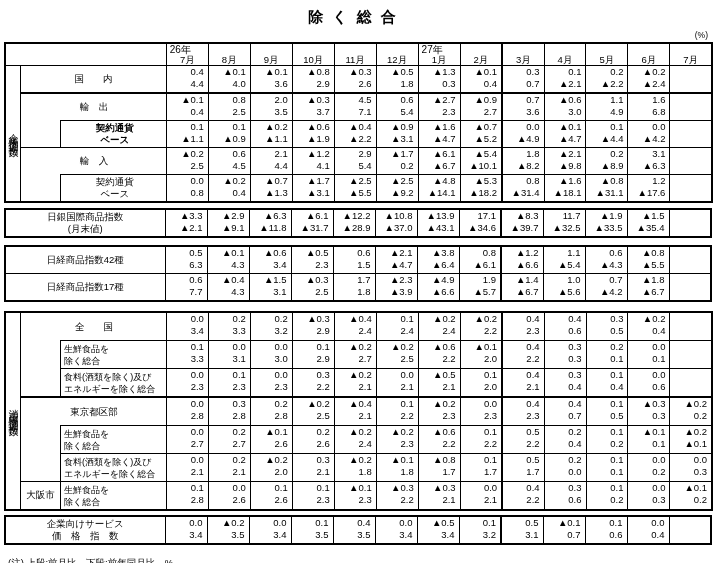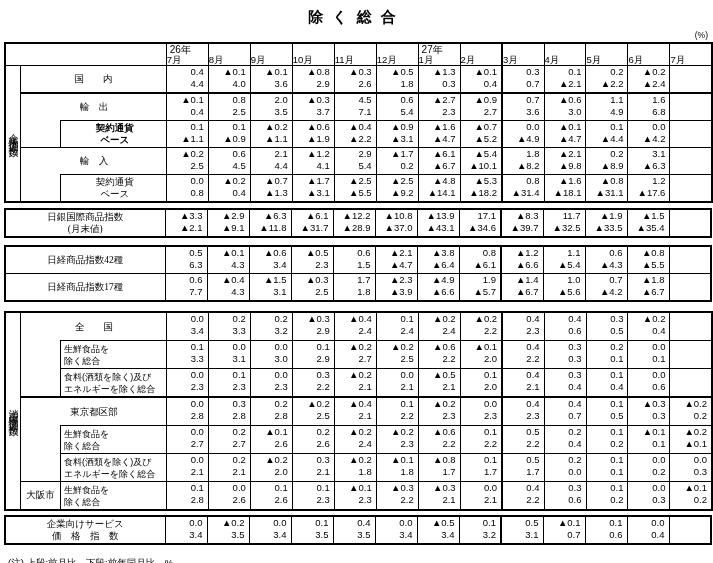--- a/index.html
+++ b/index.html
@@ -4,39 +4,39 @@
 <style>
   html,body{margin:0;padding:0;background:#fff;color:#000;}
   body{width:713px;height:563px;overflow:hidden;font-family:"Liberation Sans","DejaVu Sans",sans-serif;}
   .title{ text-align:center;font-weight:bold;font-size:15px;letter-spacing:9px;padding-top:8px;height:22px;}
   .pct{ text-align:right;font-size:8.5px;height:12px;padding-right:5px;box-sizing:border-box;}
   table{border-collapse:collapse;table-layout:fixed;margin-left:4px;border:2px solid #000;}
   td,th{border:1px solid #000;padding:0;font-size:9.5px;font-weight:normal;vertical-align:middle;overflow:visible;}
   .t1{margin-bottom:5px}.t2{margin-bottom:7px}.t3{margin-bottom:9px}.t4{margin-bottom:4px}
   th.corner{border-bottom:1px solid #000;}
   .mh .yr{height:10px;line-height:11px;font-size:10px;text-align:left;padding-left:3px;}
-  .mh .mo{height:11px;line-height:11px;font-size:9.5px;text-align:left;}
+  .mh .mo{height:11px;line-height:11px;font-size:9.5px;text-align:center;}
   td.num{vertical-align:top;height:26px;}
   .t4 td.num{height:27px;}
   td.num div{height:12px;line-height:12.5px;text-align:right;padding-right:4px;white-space:nowrap;}
   .vthick{border-left:2px solid #000 !important;}
   tr.ttop td{border-top:2px solid #000;}
   .grp{vertical-align:middle;}
   .grp div{writing-mode:vertical-rl;text-orientation:upright;margin:0 auto;font-size:10px;letter-spacing:3px;line-height:14px;}
   .mid{position:relative;border-right:none;}
   .ghost{border-left:none;}
   .over{position:absolute;left:0;top:0;width:146px;height:26px;line-height:26px;text-align:center;white-space:nowrap;font-size:9.5px;}
   .t4 .over{height:27px;line-height:27px;}
   .midonly{text-align:center;font-size:9.5px;}
   .span2{text-align:center;font-size:9.5px;}
   .sub{padding-left:3px;}
   .sub div{height:12px;line-height:12.5px;text-align:left;font-size:9px;white-space:nowrap;}
   .subc div{text-align:center;font-size:9.5px;}
   .bold div{font-weight:bold;}
-  .lbl3{text-align:center;font-family:Liberation Serif, serif;}
+  .lbl3{text-align:center;}
   .lbl3 div{height:12px;line-height:12.5px;font-size:9.5px;}
   .lbl3 .one{height:26px;line-height:26px;}
   .notes{margin:8px 0 0 8px;font-size:9.5px;}
   .notes div{height:19px;line-height:19px;}
 </style>
 </head>
 <body>
 
 <div class="title">除く総合</div>
 <div class="pct">(%)</div>

